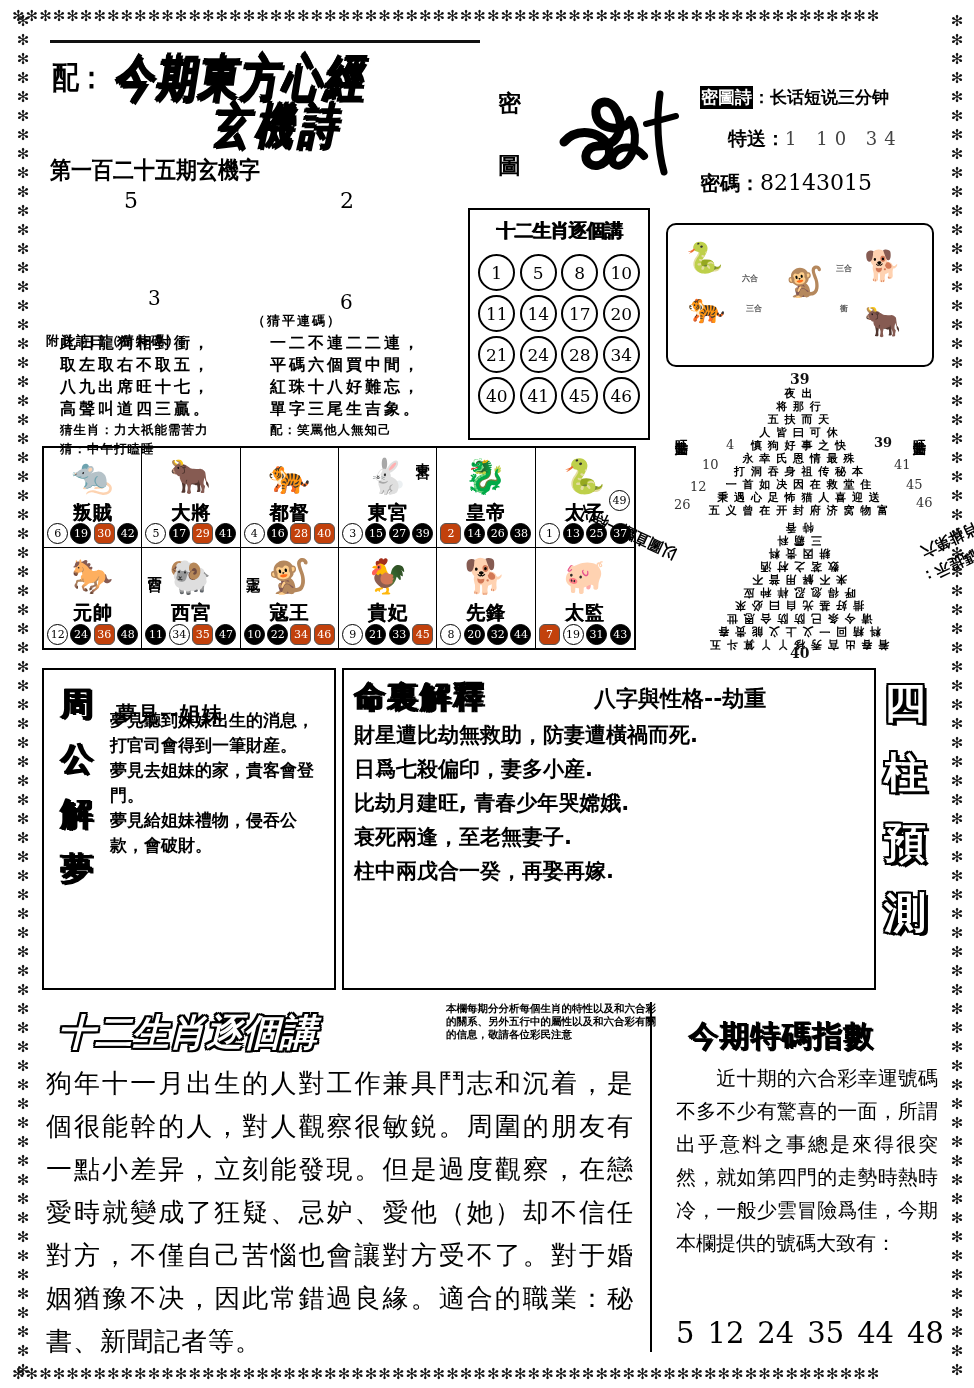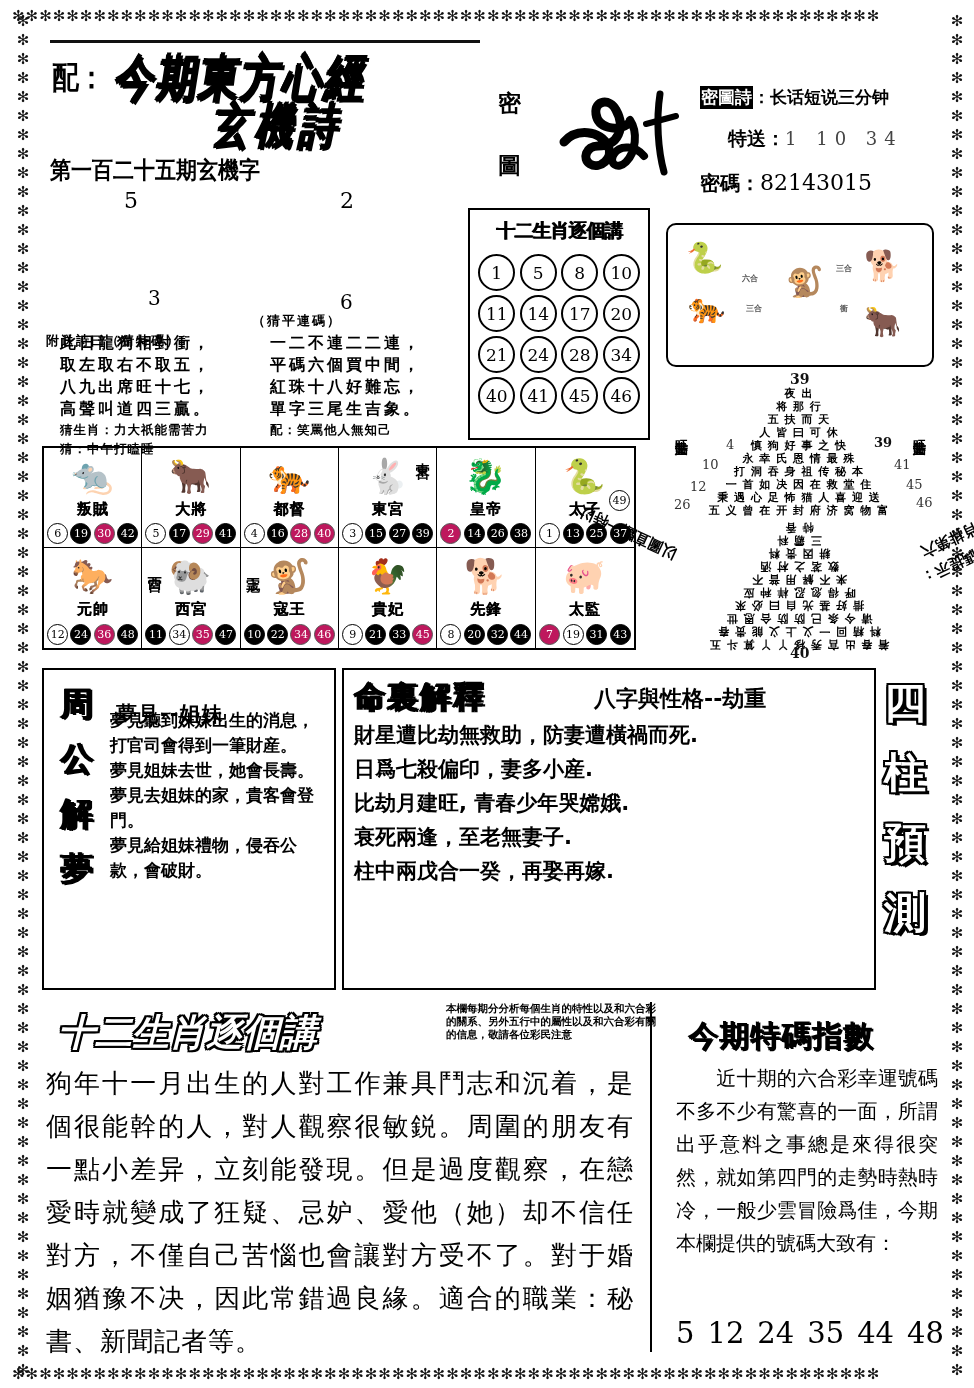--- a/index.html
+++ b/index.html
@@ -103,30 +103,30 @@
   
   .zgrid{position:absolute;left:14px;top:418px;width:590px;height:200px;
          border:2px solid #000;display:grid;grid-template-columns:repeat(6,1fr);
          grid-template-rows:1fr 1fr;}
   .zc{border-right:1px solid #000;border-bottom:1px solid #000;position:relative;
       overflow:hidden;}
   .zc:nth-child(6n){border-right:none;}
   .zc:nth-child(n+7){border-bottom:none;}
   .zc .pic{position:absolute;left:0;right:0;top:2px;height:52px;text-align:center;
         font-size:34px;line-height:52px;}
-  .zc .nm{position:absolute;left:0;right:0;top:52px;text-align:center;font-size:15px;
+  .zc .nm{position:absolute;left:0;right:0;top:52px;text-align:center;font-size:19px;
         font-weight:bold;font-family:"DejaVu Sans",sans-serif;letter-spacing:1px;
         text-shadow:0.5px 0 0 #000;}
   .zc .nums{position:absolute;left:0;right:0;bottom:3px;display:flex;
         justify-content:space-around;padding:0 2px;}
   .zn{width:19px;height:19px;border:1.5px solid #000;border-radius:50%;
       font-size:11px;display:flex;align-items:center;justify-content:center;
       font-family:"DejaVu Serif",serif;}
   .zn.f{background:#000;color:#fff;}
-  .zn.g{background:#be185d;color:#fff;border-color:#555;}
+  .zn.g{background:#c2410c;color:#fff;border-color:#555;border-radius:6px;}
   .zc .side{position:absolute;right:4px;top:4px;font-size:14px;font-weight:bold;
         writing-mode:vertical-rl;font-family:"DejaVu Sans",sans-serif;letter-spacing:1px;}
   .zc .side-l{position:absolute;left:4px;top:18px;font-size:14px;font-weight:bold;
         writing-mode:vertical-rl;font-family:"DejaVu Sans",sans-serif;}
   .zc .extra{position:absolute;right:4px;top:42px;width:19px;height:19px;
         border:1.5px solid #000;border-radius:50%;font-size:11px;display:flex;
         align-items:center;justify-content:center;font-family:"DejaVu Serif",serif;}
 
   
   .dreambox{position:absolute;left:14px;top:640px;width:290px;height:318px;
@@ -437,21 +437,20 @@
       </div>
     </div>
 
   <div class="dreambox">
     <div class="dream-vert">
       <span id="dreamvert"><div>周</div><div>公</div><div>解</div><div>夢</div></span>
     </div>
     <div class="dream-ttl">夢見--姐妹</div>
     <div class="dream-body" id="dreambody">
         <div>夢見聽到妹妹出生的消息，打官司會得到一筆財産。</div>
-        <div>夢見姐妹去世，她會長壽。</div>
         <div>夢見去姐妹的家，貴客會登門。</div>
         <div>夢見給姐妹禮物，侵吞公款，會破財。</div>
       </div>
   </div>
 
   <div class="mingbox">
     <div class="ming-ttl">命裏解釋</div>
     <div class="ming-sub">八字與性格--劫重</div>
     <div class="ming-body" id="mingbody">
         <div>財星遭比劫無救助，防妻遭橫禍而死.</div>

